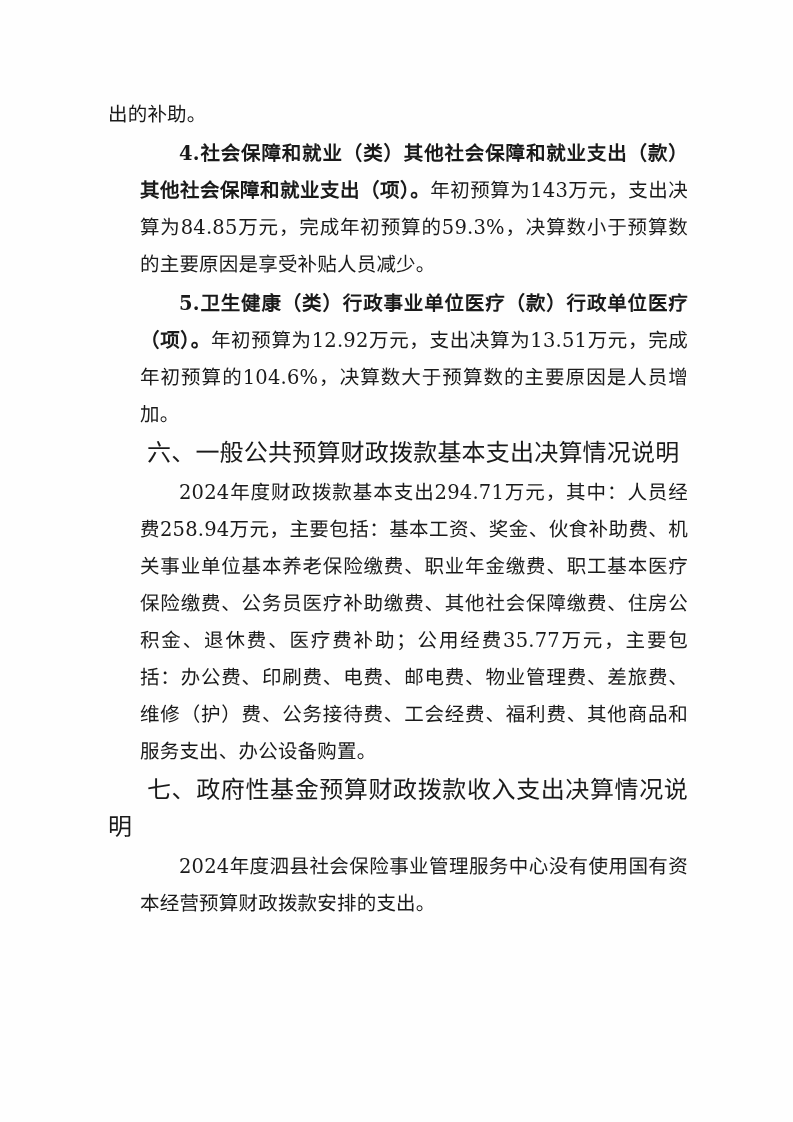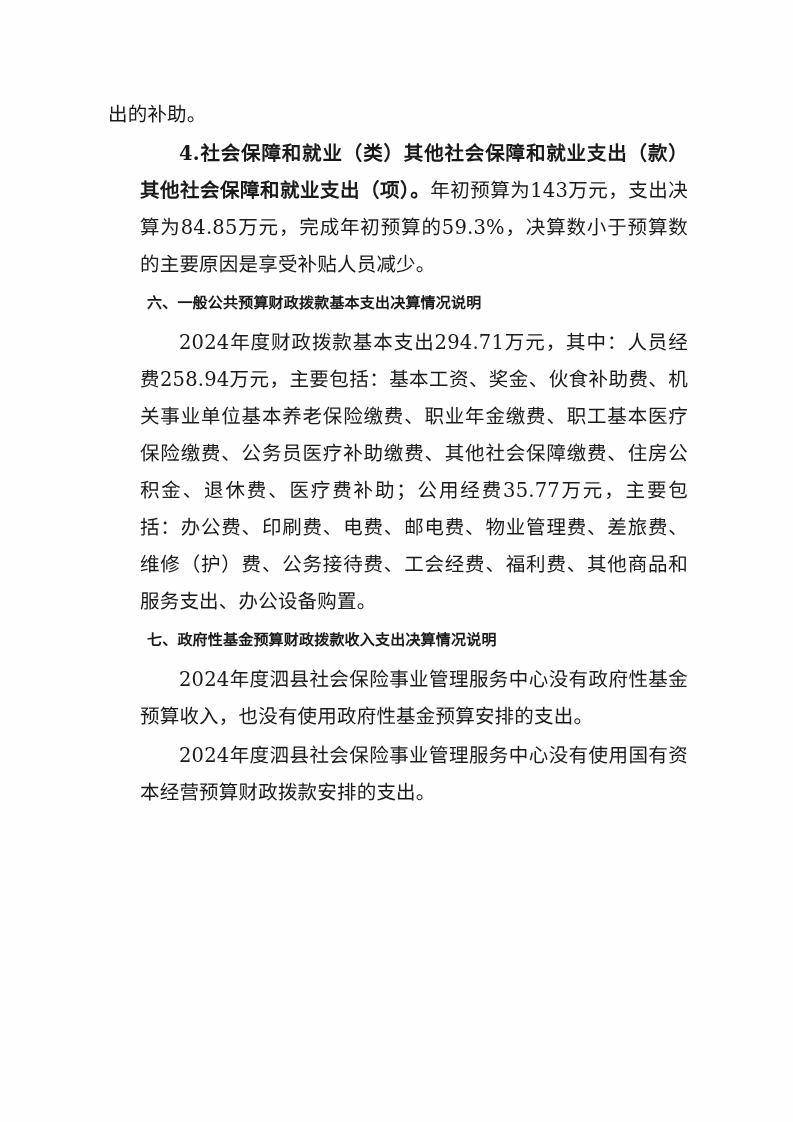--- a/index.html
+++ b/index.html
@@ -36,23 +36,23 @@
     letter-spacing: 0.2px;
   }
   .body-text {
     text-indent: 0;
   }
   .indent2 {
     text-indent: 39px;
     margin-left: 32px;
   }
   .heading {
-    font-weight: bold;
+    font-weight: normal;
     text-indent: 39px;
-    font-size: 15px;
+    font-size: 24px;
     line-height: 37px;
     margin: 0 0 2px 0;
   }
   .lead {
     font-weight: bold;
   }
 </style>
 </head>
 <body>
 
@@ -60,32 +60,32 @@
   <div class="content">
 
     <p class="body-text">
       <span>出的补助。</span>
     </p>
 
     <p class="body-text indent2">
       <span class="lead">4.社会保障和就业（类）其他社会保障和就业支出（款）其他社会保障和就业支出（项）。</span><span>年初预算为143万元，支出决算为84.85万元，完成年初预算的59.3%，决算数小于预算数的主要原因是享受补贴人员减少。</span>
     </p>
 
+    <p class="body-text indent2">
+      <span class="lead">5.卫生健康（类）行政事业单位医疗（款）行政单位医疗（项）。</span><span>年初预算为12.92万元，支出决算为13.51万元，完成年初预算的104.6%，决算数大于预算数的主要原因是人员增加。</span>
+    </p>
 
     <p class="heading">六、一般公共预算财政拨款基本支出决算情况说明</p>
 
     <p class="body-text indent2">
       <span>2024年度财政拨款基本支出294.71万元，其中：人员经费258.94万元，主要包括：基本工资、奖金、伙食补助费、机关事业单位基本养老保险缴费、职业年金缴费、职工基本医疗保险缴费、公务员医疗补助缴费、其他社会保障缴费、住房公积金、退休费、医疗费补助；公用经费35.77万元，主要包括：办公费、印刷费、电费、邮电费、物业管理费、差旅费、维修（护）费、公务接待费、工会经费、福利费、其他商品和服务支出、办公设备购置。</span>
     </p>
 
     <p class="heading">七、政府性基金预算财政拨款收入支出决算情况说明</p>
 
-    <p class="body-text indent2">
-      <span>2024年度泗县社会保险事业管理服务中心没有政府性基金预算收入，也没有使用政府性基金预算安排的支出。</span>
-    </p>
 
 
     <p class="body-text indent2">
       <span>2024年度泗县社会保险事业管理服务中心没有使用国有资本经营预算财政拨款安排的支出。</span>
     </p>
 
 
   </div>
 </div>
 

